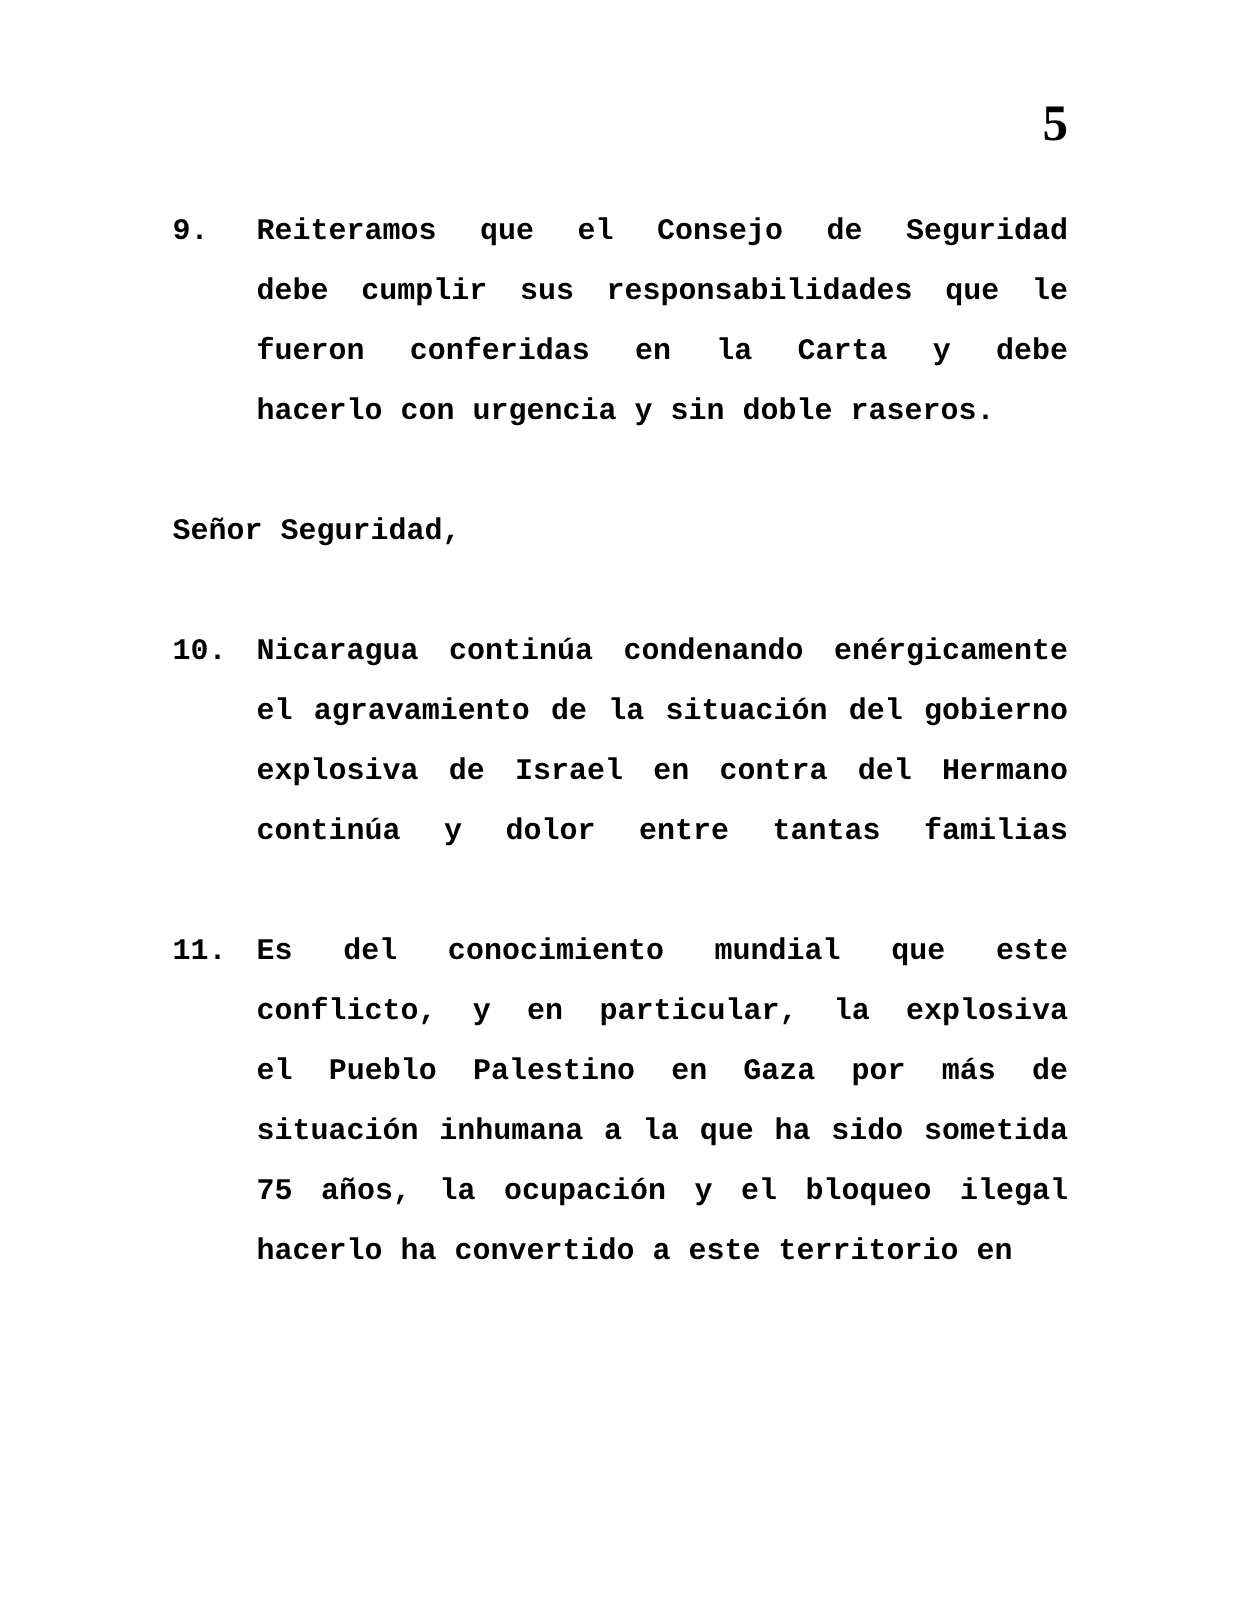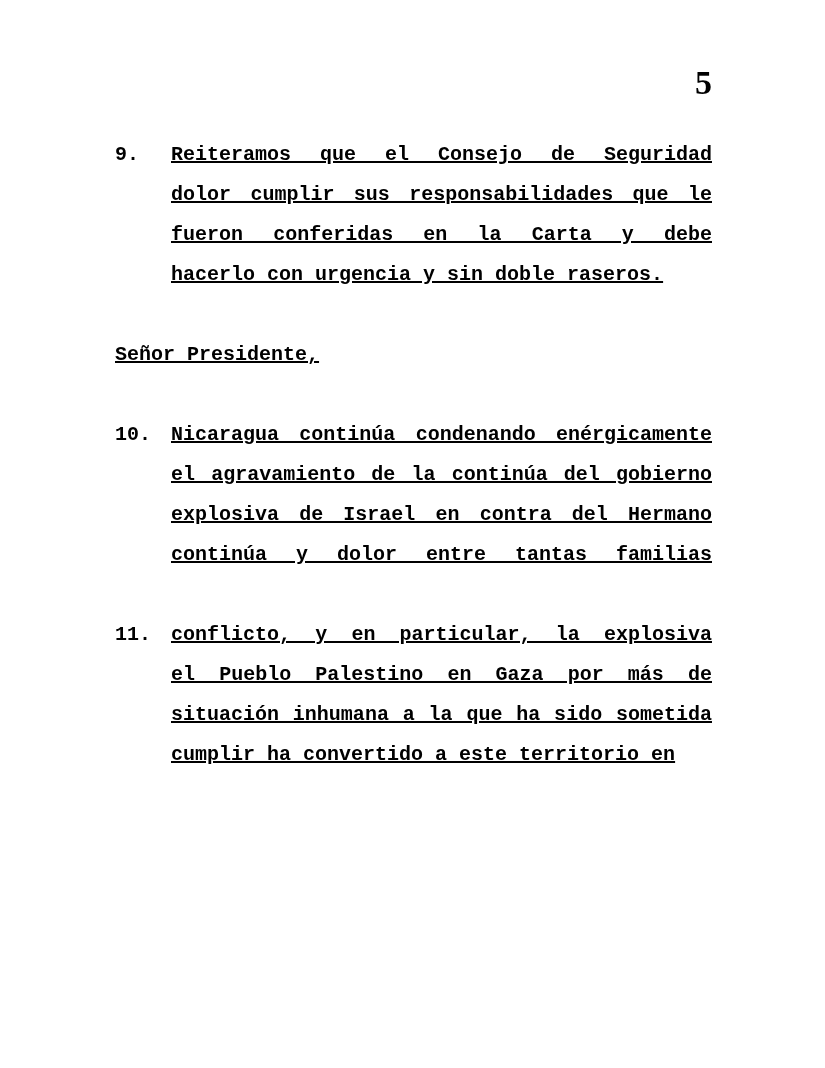--- a/index.html
+++ b/index.html
@@ -43,67 +43,68 @@
     width: 56px;
   }
   .block .text {
     flex: 1 1 auto;
     min-width: 0;
   }
   .line {
     text-align: justify;
     text-align-last: justify;
     white-space: nowrap;
-    text-decoration: underline;
   }
   .line.last {
     text-align: left;
     text-align-last: left;
   }
   .salutation .text { flex: 1 1 auto; }
 </style>
 </head>
 <body>
 
 <div class="page">
 
   <div class="page-number">5</div>
 
   <div class="content">
 
     <div class="block">
       <span class="num">9.</span>
       <div class="text">
           <div class="line">Reiteramos que el Consejo de Seguridad</div>
-          <div class="line">dolor cumplir sus responsabilidades que le</div>
+          <div class="line">debe cumplir sus responsabilidades que le</div>
           <div class="line">fueron conferidas en la Carta y debe</div>
           <div class="line last">hacerlo con urgencia y sin doble raseros.</div>
         </div>
     </div>
 
     <div class="block salutation">
       <div class="text">
-          <div class="line last">Señor Presidente,</div>
+          <div class="line last">Señor Seguridad,</div>
         </div>
     </div>
 
     <div class="block">
       <span class="num">10.</span>
       <div class="text">
           <div class="line">Nicaragua continúa condenando enérgicamente</div>
-          <div class="line">el agravamiento de la continúa del gobierno</div>
+          <div class="line">el agravamiento de la situación del gobierno</div>
           <div class="line">explosiva de Israel en contra del Hermano</div>
           <div class="line">continúa y dolor entre tantas familias</div>
         </div>
     </div>
 
     <div class="block">
       <span class="num">11.</span>
       <div class="text">
+          <div class="line">Es del conocimiento mundial que este</div>
           <div class="line">conflicto, y en particular, la explosiva</div>
           <div class="line">el Pueblo Palestino en Gaza por más de</div>
           <div class="line">situación inhumana a la que ha sido sometida</div>
-          <div class="line last">cumplir ha convertido a este territorio en</div>
+          <div class="line">75 años, la ocupación y el bloqueo ilegal</div>
+          <div class="line last">hacerlo ha convertido a este territorio en</div>
         </div>
     </div>
 
   </div>
 </div>
 
 </body></html>

